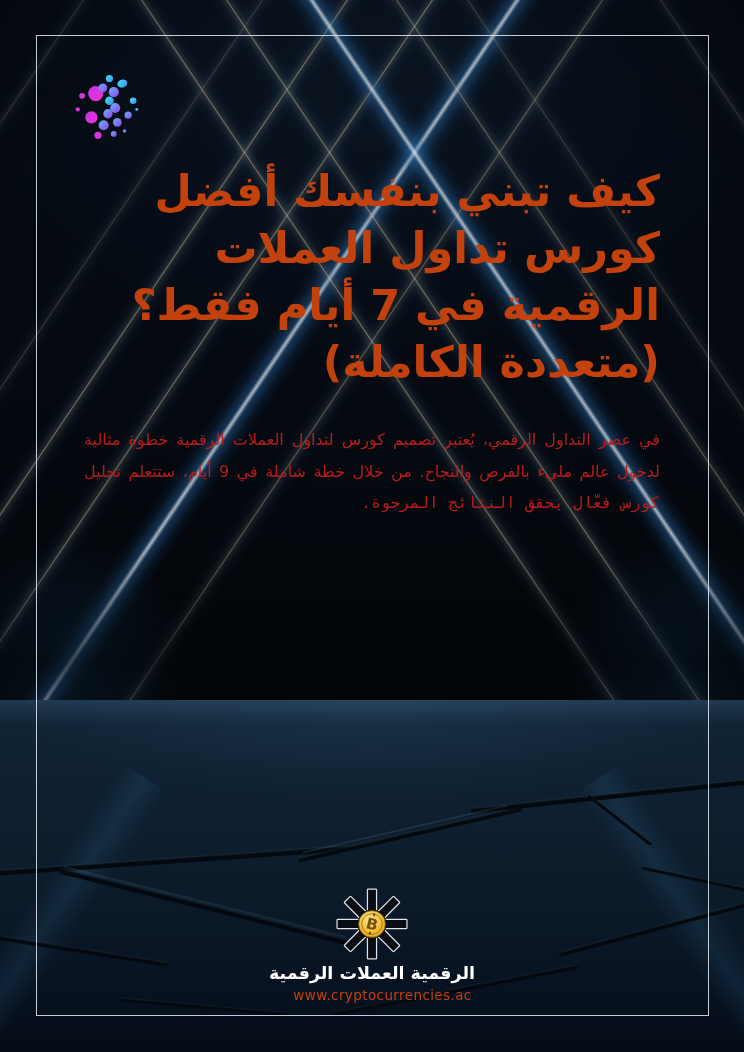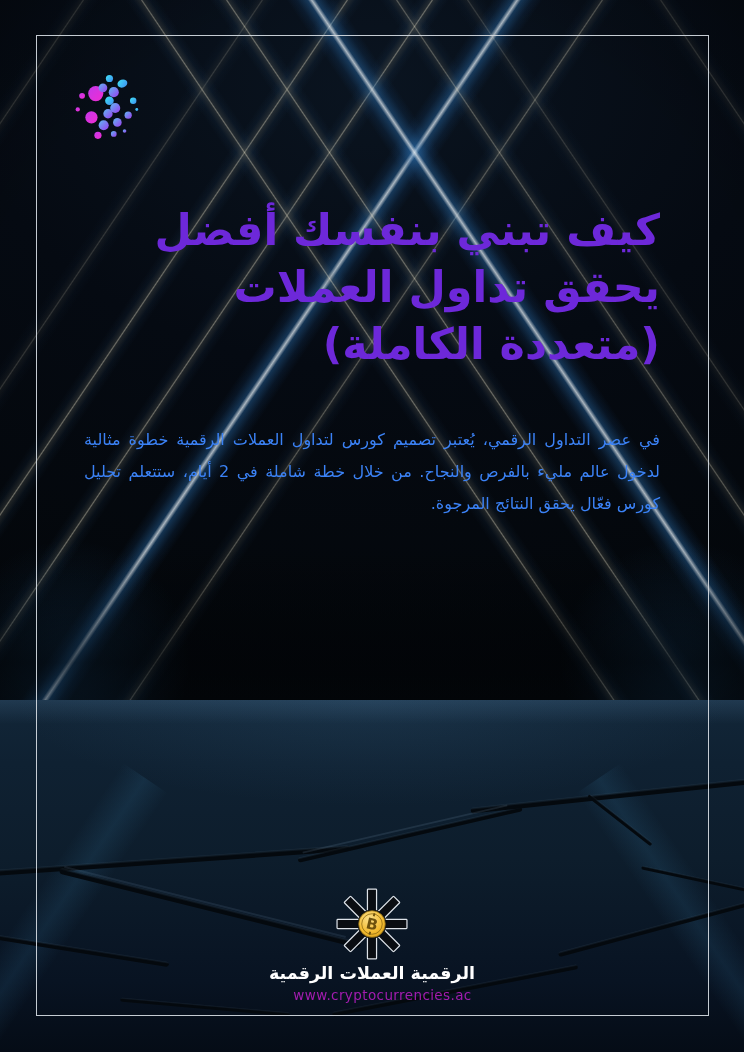--- a/index.html
+++ b/index.html
@@ -47,30 +47,30 @@
   .refl{position:absolute;width:54px;height:330px;opacity:.11;
       background:linear-gradient(90deg, transparent, #4aa8e0, transparent);}
 
   
   .frame{position:absolute;left:36px;top:35px;width:671px;height:979px;
       border:1.6px solid rgba(214,220,227,0.92);z-index:40;}
 
   
   .content{position:absolute;left:0;top:0;width:744px;height:1052px;z-index:50;}
   .blob-logo{position:absolute;left:72px;top:72px;width:72px;height:72px;}
-  .title{position:absolute;left:84px;right:84px;top:163px;direction:rtl;color:#6d28d9;margin-top:39px;}
+  .title{position:absolute;left:84px;right:84px;top:163px;direction:rtl;color:#c2410c;}
   .title .t-line{font-size:43px;line-height:57px;font-weight:700;text-align:right;white-space:nowrap;}
-  .para{position:absolute;left:84px;right:84px;top:424px;direction:rtl;color:#3b82f6;}
+  .para{position:absolute;left:84px;right:84px;top:424px;direction:rtl;color:#b91c1c;}
   .para .p-line{font-size:16px;line-height:32px;text-align:justify;text-align-last:justify;}
-  .para .p-line.last{text-align:center;text-align-last:right;}
+  .para .p-line.last{text-align:center;text-align-last:right;font-family:Liberation Mono, monospace;}
 
   .footer{position:absolute;left:0;right:0;top:886px;text-align:center;color:#ffffff;z-index:50;}
   .footer svg{display:block;margin:0 auto;}
   .brand{font-size:17.5px;font-weight:700;direction:rtl;margin-top:1px;}
-  .site{font-size:13.5px;letter-spacing:.4px;margin-top:4px;color:#a21caf;margin-left:21px;}
+  .site{font-size:13.5px;letter-spacing:.4px;margin-top:4px;color:#c2410c;margin-left:21px;}
 </style>
 </head>
 <body>
 
 <div class="layer">
   <div class="beam l gray faint" style="left:238px"></div>
   <div class="beam l gray faint" style="left:417px"></div>
   <div class="beam l gray" style="left:502px"></div>
   <div class="beam l gray" style="left:587px"></div>
   <div class="beam l blue" style="left:665px"></div>
@@ -139,27 +139,28 @@
     <circle cx="63" cy="70" r="6" fill="url(#gmx)"></circle>
     <circle cx="78" cy="60" r="5" fill="url(#gmx)"></circle>
     <circle cx="36" cy="88" r="5" fill="url(#gmg)"></circle>
     <circle cx="58" cy="86" r="4" fill="url(#gmx)"></circle>
     <circle cx="73" cy="82" r="2.5" fill="url(#gmx)"></circle>
     <circle cx="90" cy="52" r="2" fill="url(#gcy)"></circle>
   </svg>
 
   <div class="title">
     <div class="t-line">كيف تبني بنفسك أفضل</div>
-    <div class="t-line">يحقق تداول العملات</div>
+    <div class="t-line">كورس تداول العملات</div>
+    <div class="t-line">الرقمية في 7 أيام فقط؟</div>
     <div class="t-line">(متعددة الكاملة)</div>
   </div>
 
   <div class="para">
     <div class="p-line">في عصر التداول الرقمي، يُعتبر تصميم كورس لتداول العملات الرقمية خطوة مثالية</div>
-    <div class="p-line">لدخول عالم مليء بالفرص والنجاح. من خلال خطة شاملة في 2 أيام، ستتعلم تحليل</div>
+    <div class="p-line">لدخول عالم مليء بالفرص والنجاح. من خلال خطة شاملة في 9 أيام، ستتعلم تحليل</div>
     <div class="p-line last">كورس فعّال يحقق النتائج المرجوة.</div>
   </div>
 
   <div class="footer">
     <svg width="76" height="76" viewBox="-50 -50 100 100">
       <defs>
         <radialGradient id="gold" cx="0.4" cy="0.3" r="0.9">
           <stop offset="0" stop-color="#fbe08a"></stop>
           <stop offset="0.55" stop-color="#f3bc33"></stop>
           <stop offset="1" stop-color="#d2960f"></stop>

